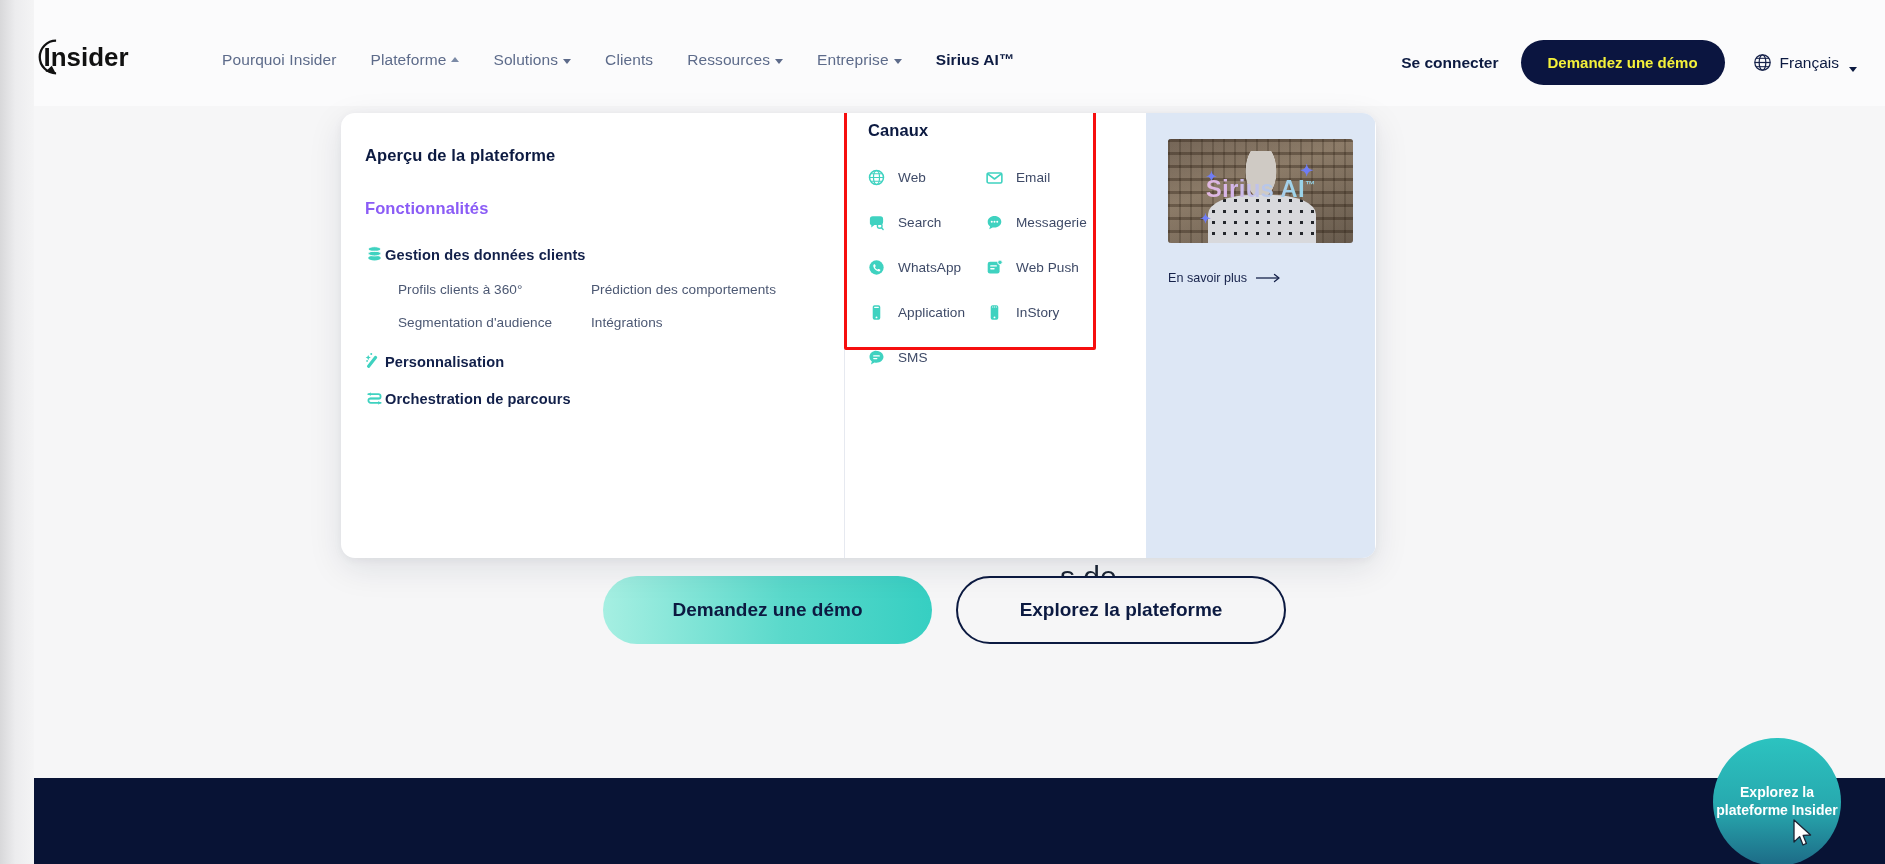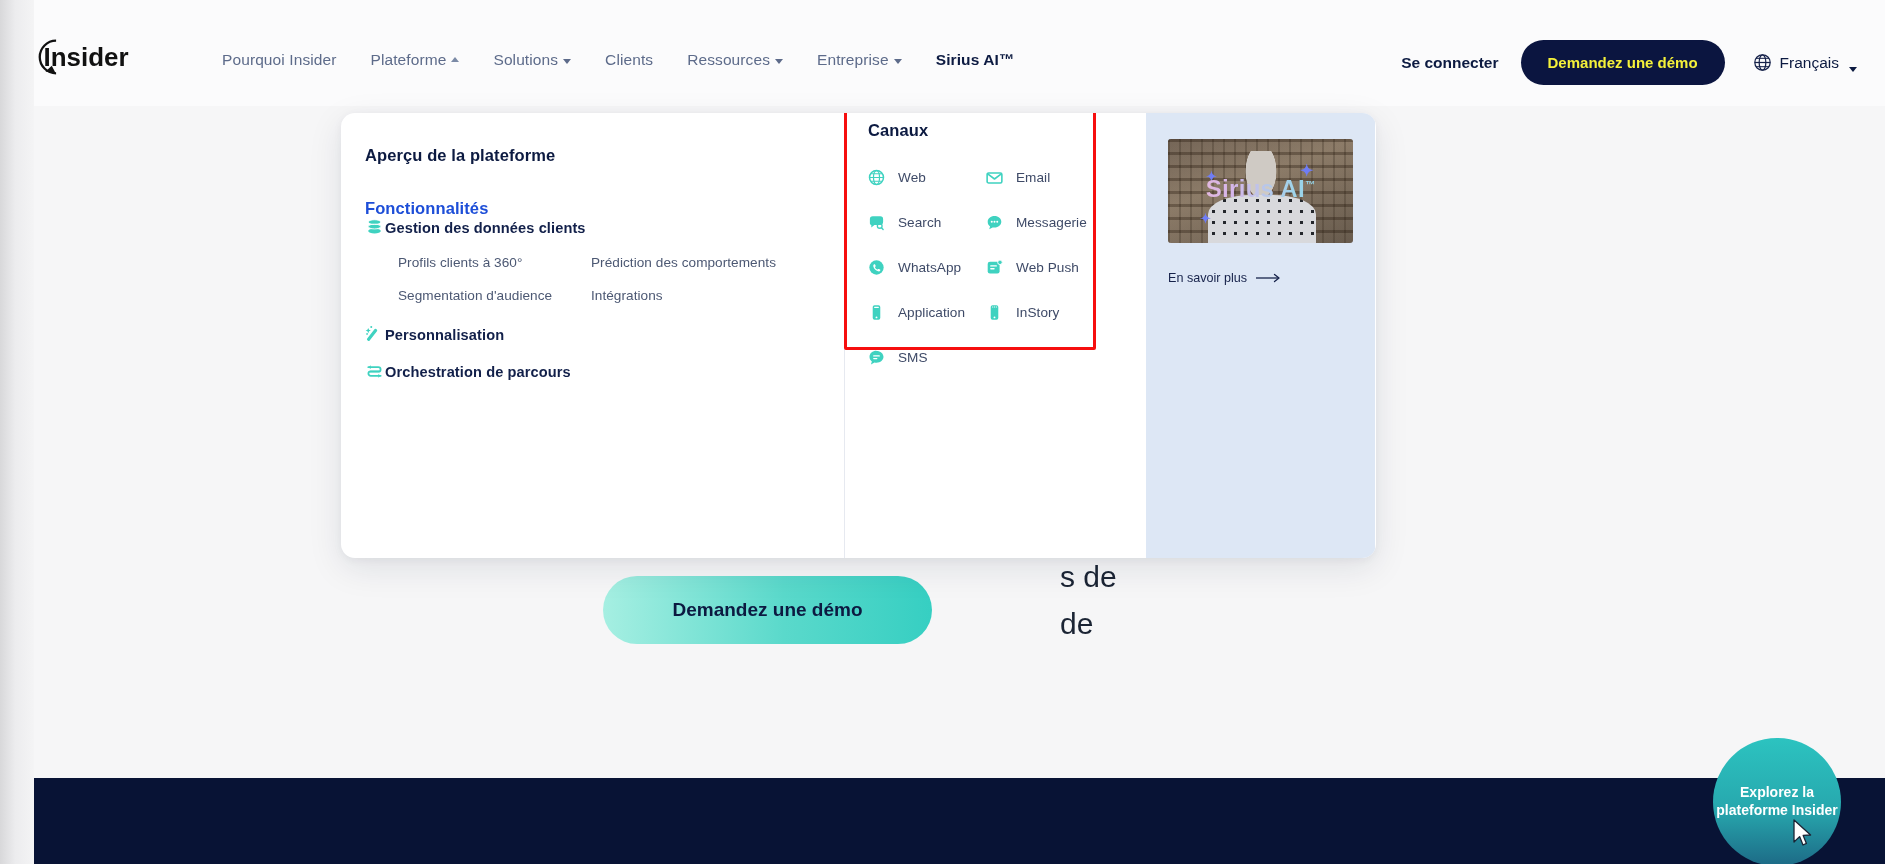--- a/index.html
+++ b/index.html
@@ -119,22 +119,22 @@
   }
   .mega-right {
     width: 229px; background: #dde7f5; padding: 26px 22px 0 22px;
     position: relative;
   }
   .overview-link {
     font-size: 16.5px; font-weight: 700; color: #0c1a41;
     margin-bottom: 34px; cursor: pointer; letter-spacing: .1px;
   }
   .feat-head {
-    font-size: 16.5px; font-weight: 700; color: #1d4ed8;
-    letter-spacing: .1px;
+    font-size: 16.5px; font-weight: 700; color: #8b5cf6;
+    margin-bottom: 27px; letter-spacing: .1px;
   }
   .grp { margin-bottom: 16px; }
   .grp-head {
     display: flex; align-items: center; gap: 1px;
     margin-bottom: 18px;
   }
   .grp-icon { width: 19px; height: 19px; flex: 0 0 19px; display:block; }
   .grp-title {
     font-size: 14.6px; font-weight: 700; color: #12204a;
     letter-spacing: .1px; cursor: pointer;
@@ -487,20 +487,21 @@
         <svg class="arrow-r" viewBox="0 0 26 10">
           <line x1="0" y1="5" x2="22" y2="5" stroke="#16224a" stroke-width="1.3"></line>
           <path d="M18.5 1.4 L23 5 L18.5 8.6" fill="none" stroke="#16224a" stroke-width="1.3" stroke-linecap="round" stroke-linejoin="round"></path>
         </svg>
       </div>
     </div>
   </div>
 
   <div class="cta-row">
     <button class="cta-primary">Demandez une démo</button>
+    <button class="cta-secondary">Explorez la plateforme</button>
   </div>
 
   <div class="footer-band"></div>
 
   <div class="bubble">Explorez la plateforme Insider</div>
 
   <svg class="cursor" viewBox="0 0 22 30">
     <path d="M2 1 L2 23 L7.6 17.6 L11 26 L14.4 24.4 L11.2 16.4 L18.6 16 Z" fill="#ffffff" stroke="#1b2434" stroke-width="1.3" stroke-linejoin="round"></path>
   </svg>
 

